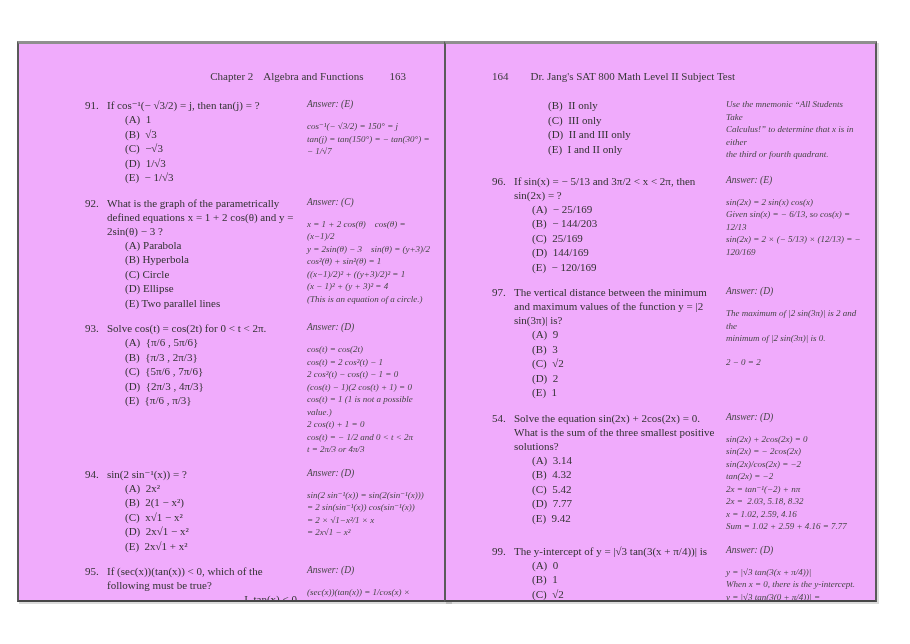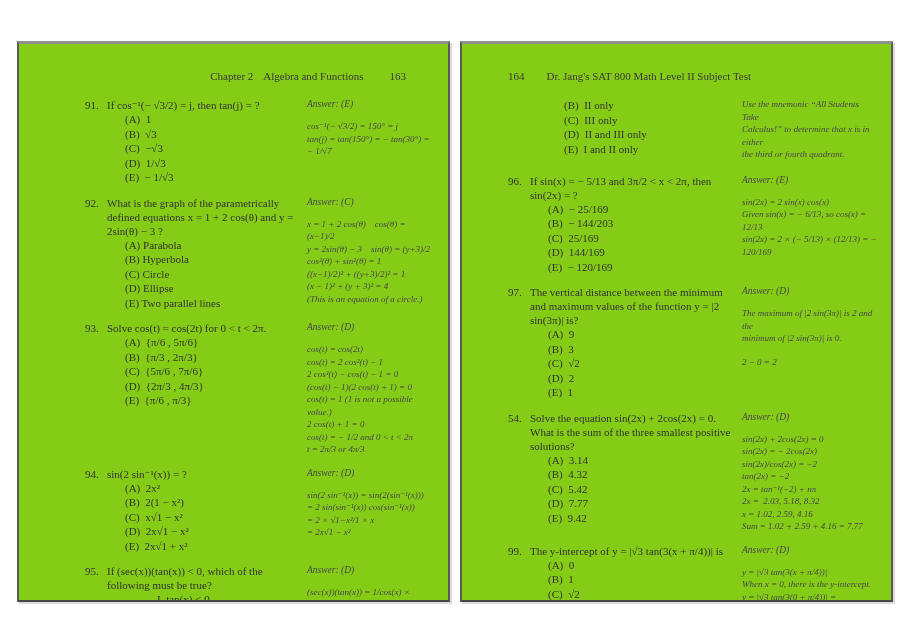--- a/index.html
+++ b/index.html
@@ -2,46 +2,46 @@
 <html><head>
 <meta charset="utf-8">
 <style>
   html,body{margin:0;padding:0;}
   body{
     width:910px;height:644px;position:relative;background:#ffffff;
     font-family:"Liberation Serif","DejaVu Serif",serif;color:#333;
     -webkit-font-smoothing:antialiased;
   }
   .page{
-    position:absolute;top:41px;width:429px;height:556px;background:#84cc16;
+    position:absolute;top:41px;width:429px;height:556px;background:#f0abfc;
     border:2px solid #5a5a5a;border-top:3px solid #8f8f8f;border-bottom:2px solid #474747;
     box-shadow:2px 2px 0 rgba(0,0,0,.14);overflow:hidden;
   }
   .page-left{left:17px;}
-  .page-right{left:460px;}
+  .page-right{left:444px;}
   .content{padding:26px 14px 0 66px;}
   .page-right .content{padding-left:46px;}
 
   .hdr{font-size:11px;color:#3a3a3a;margin-bottom:16px;display:flex;align-items:baseline;}
   .hdr-left{justify-content:flex-end;margin-right:28px;gap:10px;}
   .hdr-left .pgnum{margin-left:16px;}
   .hdr-right{justify-content:flex-start;}
   .hdr-right .pgnum{margin-right:22px;}
 
   .q{display:flex;margin-bottom:11px;}
   .qcol{flex:none;width:212px;}
   .page-right .qcol{width:224px;}
   .acol{flex:1;padding-left:10px;min-width:0;}
 
   .qline{display:flex;font-size:11px;line-height:14px;}
   .qnum{flex:none;width:22px;}
   .qtext{flex:1;}
   .opts{margin-left:40px;font-size:11px;line-height:14.5px;}
   .opt{white-space:pre-wrap;}
-  .romans{margin-left:72px;font-size:11px;line-height:14.5px;}
+  .romans{margin-left:72px;font-size:11px;line-height:14.5px;text-align:right;}
   .carry{display:flex;margin-bottom:13px;}
   .carry .opts{margin-left:56px;}
 
   .ans-label{font-size:9.5px;font-style:italic;color:#474747;line-height:12px;margin-bottom:10px;}
   .sol{font-size:9px;font-style:italic;color:#474747;line-height:12.5px;}
   .sol-line{white-space:pre-wrap;min-height:11px;}
   .note{font-size:9px;font-style:italic;color:#474747;line-height:12.5px;}
 </style>
 </head>
 <body>

